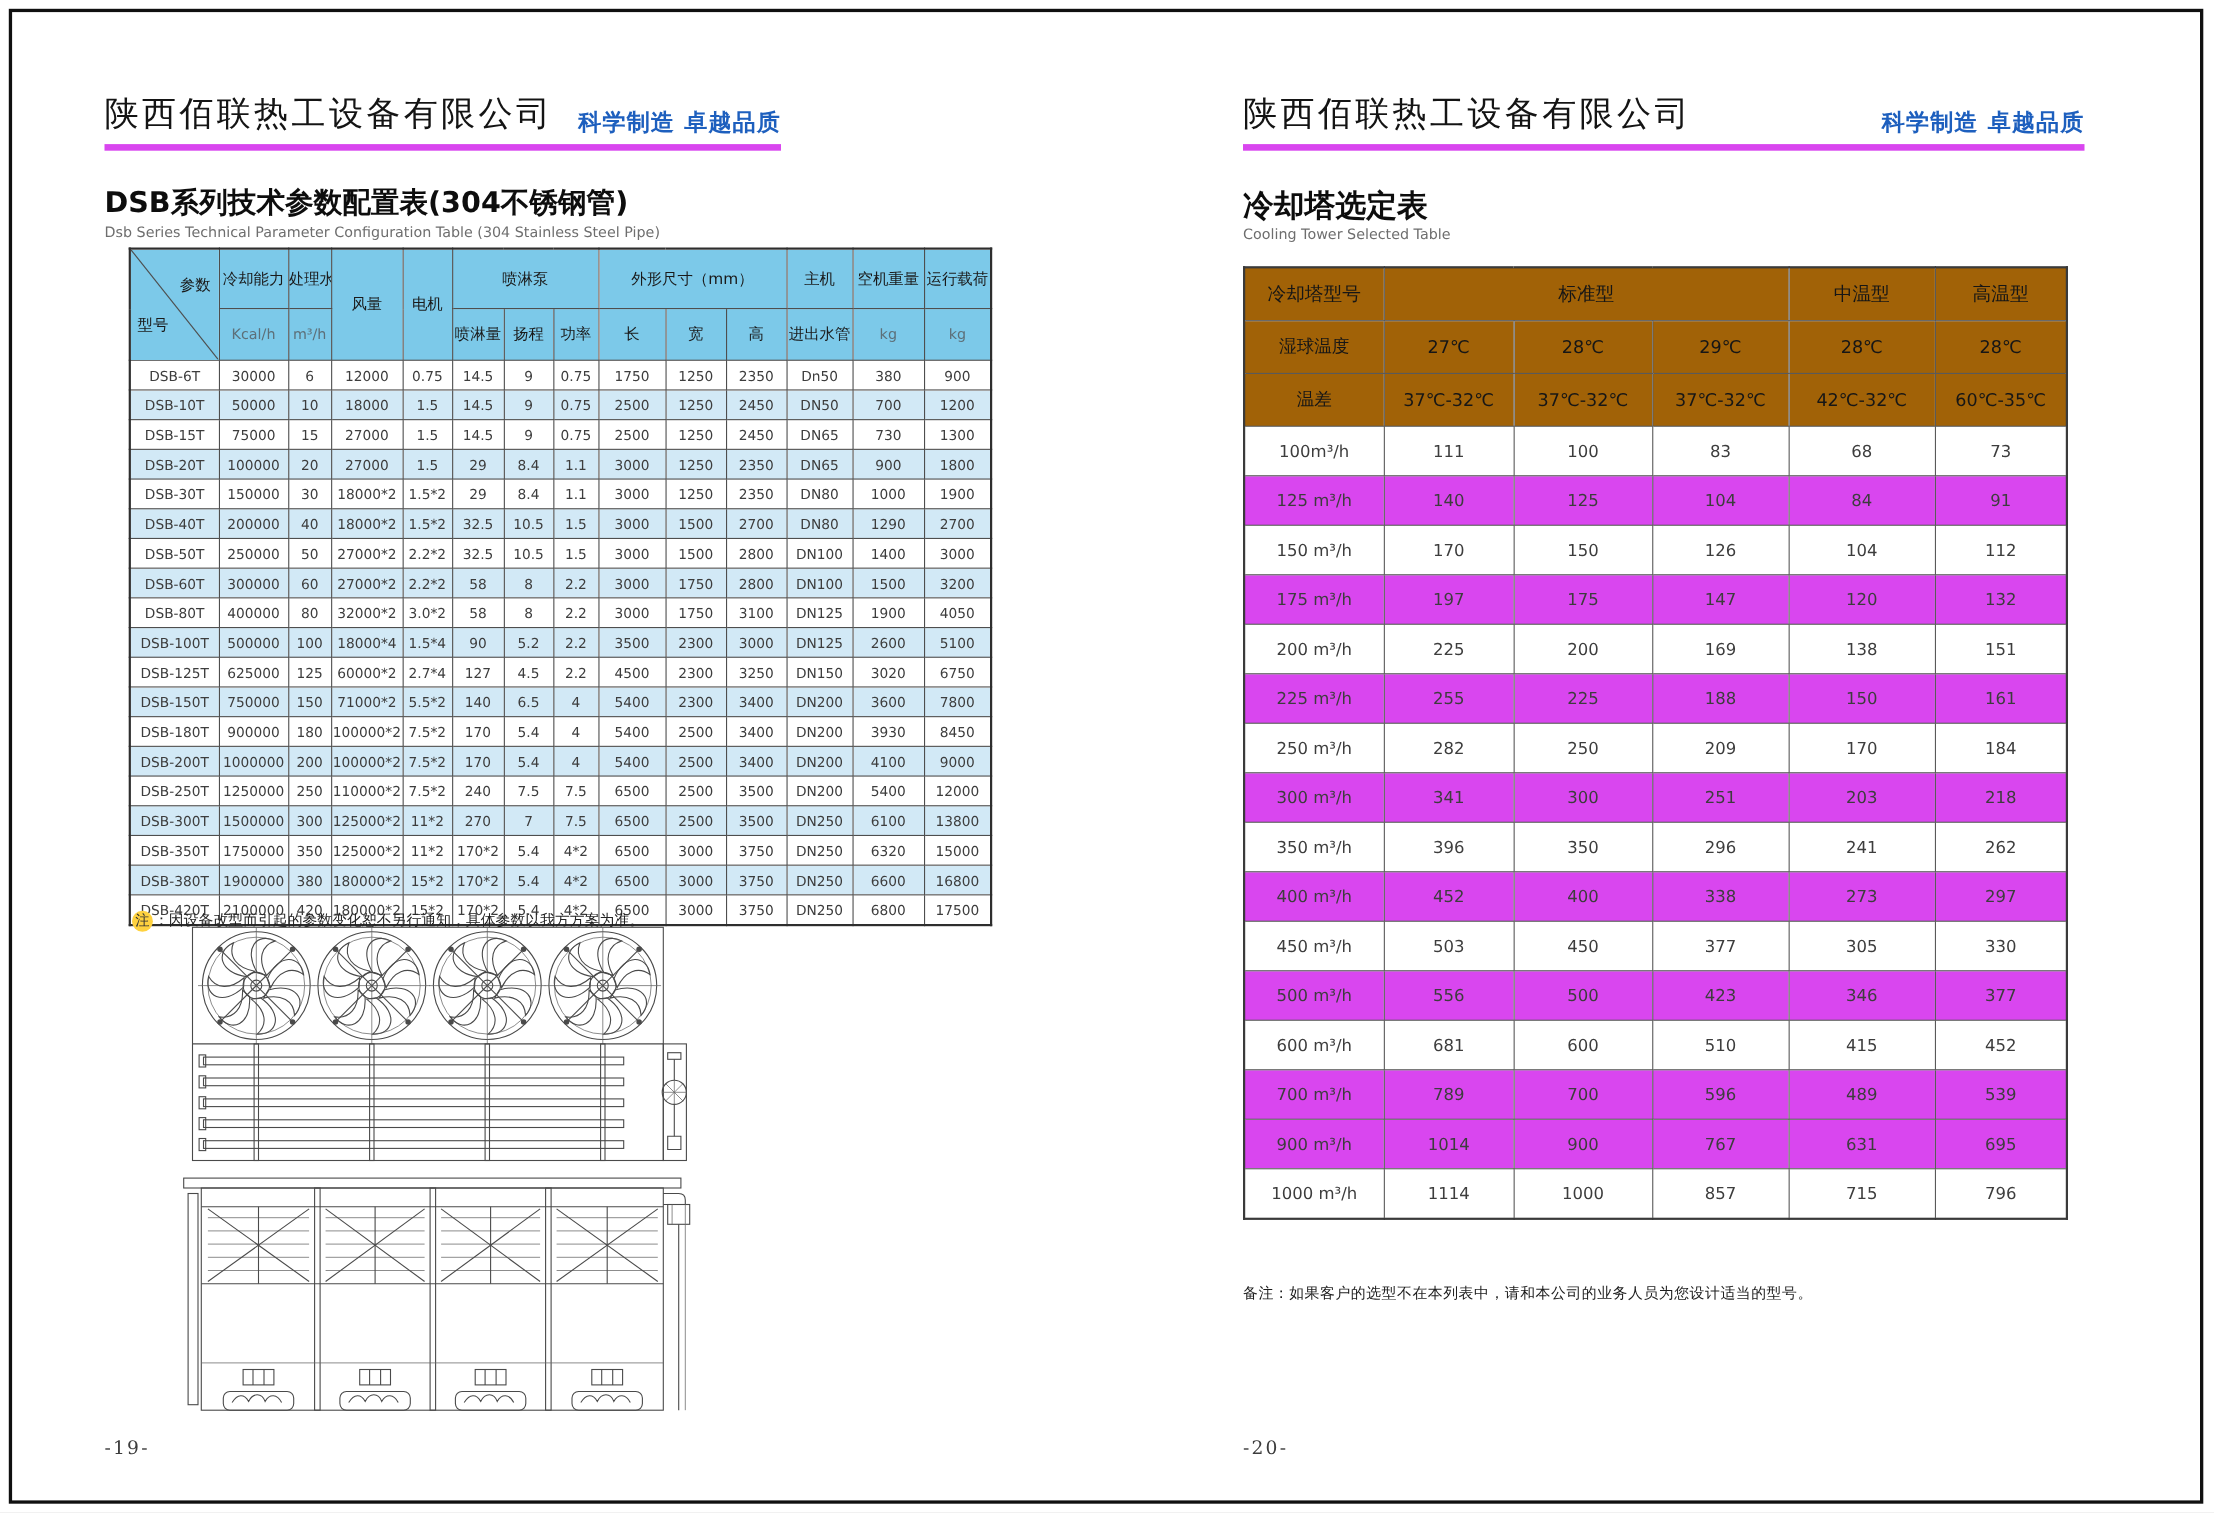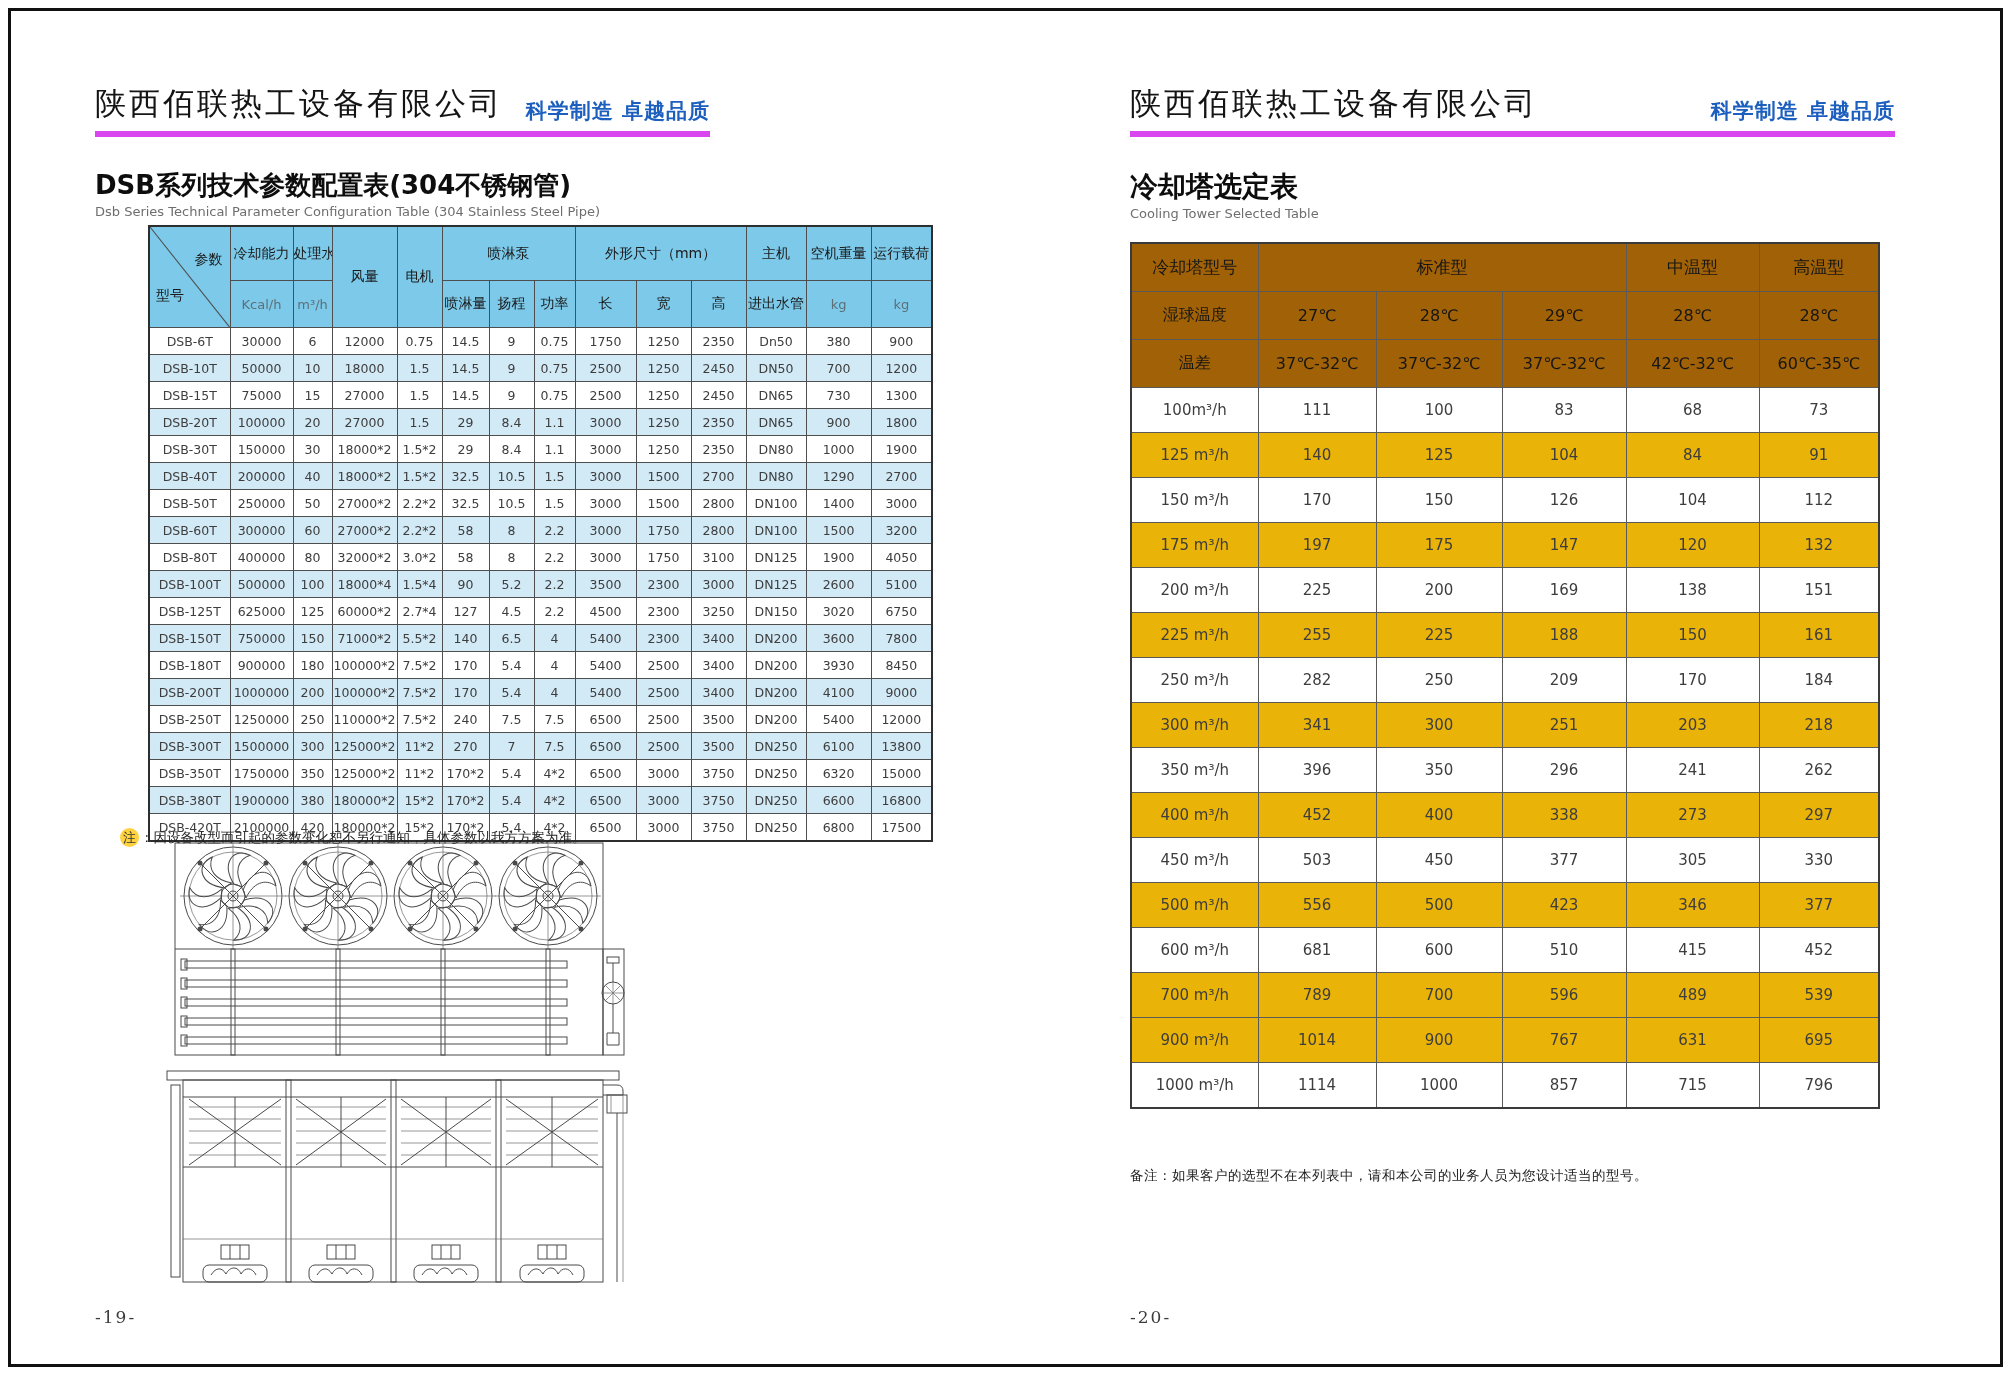--- a/index.html
+++ b/index.html
@@ -17,21 +17,21 @@
   .page-right .pg-header{width:765px;}
   .company{font-family:"DejaVu Serif","Liberation Serif",serif;font-size:31px;letter-spacing:3px;color:#141414;}
   .slogan{font-size:21px;font-weight:bold;color:#1d5fbe;letter-spacing:1px;white-space:nowrap;}
 
   .sec-title{font-size:26px;font-weight:bold;color:#0d0d0d;margin-top:34px;line-height:1.15;}
   .page-right .sec-title{font-size:28px;}
   .sec-subtitle{font-size:13px;color:#6e6e6e;margin-top:3px;}
 
   
   table{border-collapse:collapse;table-layout:fixed;}
-  .dsb-table{position:absolute;left:22px;top:170px;width:783px;border:2px solid #2e2e2e;margin-left:31px;}
+  .dsb-table{position:absolute;left:22px;top:170px;width:783px;border:2px solid #2e2e2e;}
   .dsb-table th,.dsb-table td{border:1px solid #4e4e4e;text-align:center;vertical-align:middle;
        padding:0;overflow:hidden;white-space:nowrap;}
   .dsb-table th{background:#7cc9e9;font-weight:normal;font-size:14px;color:#1a1a1a;}
   .dsb-table .hrow1 th{height:53px;}
   .dsb-table .hrow2 th{height:46px;}
   .dsb-table th.unit{color:#5d6f78;font-size:13px;}
   .dsb-table td{height:26px;font-size:12.5px;color:#3d3d3d;background:#fff;}
   .dsb-table tr.alt td{background:#d2e9f6;}
   th.diag{position:relative;}
   th.diag svg.diag-line{position:absolute;left:0;top:0;width:100%;height:100%;}
@@ -39,21 +39,21 @@
   .diag-top{position:absolute;right:7px;top:24px;font-size:14px;}
   .diag-bottom{position:absolute;left:6px;bottom:22px;font-size:14px;}
 
   
   .ct-table{position:absolute;left:0;top:187px;width:748px;border:2px solid #3a3a3a;}
   .ct-table th,.ct-table td{border:1px solid #5a5a5a;text-align:center;vertical-align:middle;
        padding:0;overflow:hidden;white-space:nowrap;}
   .ct-table th{background:#a16207;font-weight:normal;color:#161616;height:47px;font-size:17px;}
   .ct-table .hrow2 th,.ct-table .hrow3 th{font-size:16px;}
   .ct-table td{height:44px;font-size:15px;color:#3d3d3d;background:#fff;}
-  .ct-table tr.alt td{background:#eab308;}
+  .ct-table tr.alt td{background:#d946ef;}
 
   
   .note{position:absolute;left:25px;top:773px;font-size:13.5px;color:#222;}
   .note-badge{display:inline-block;width:19px;height:19px;line-height:19px;border-radius:50%;
       background:#ffd23f;text-align:center;font-size:13px;color:#333;margin-right:1px;}
   .remark{position:absolute;left:0;top:1112px;font-size:13.5px;color:#1c1c1c;letter-spacing:0.5px;}
 
   .page-num{position:absolute;width:100%;text-align:left;top:1252px;
       font-family:"DejaVu Serif","Liberation Serif",serif;font-size:17px;color:#3c3c3c;letter-spacing:2px;}
 

